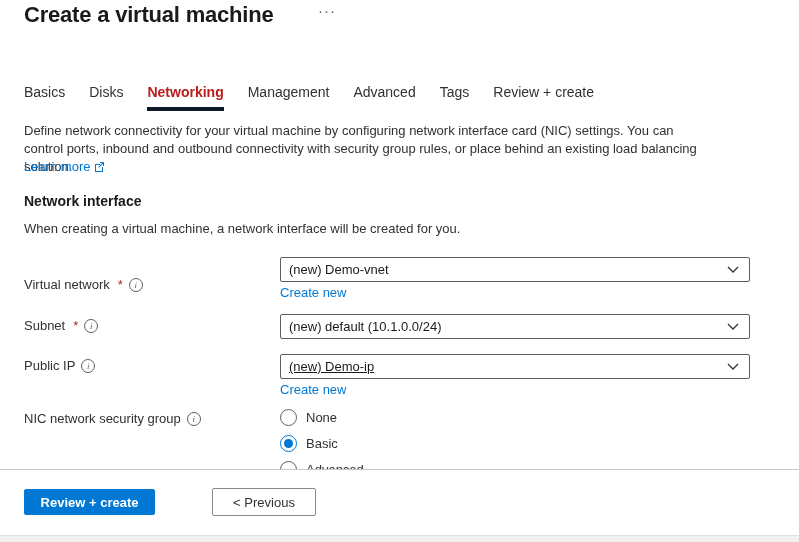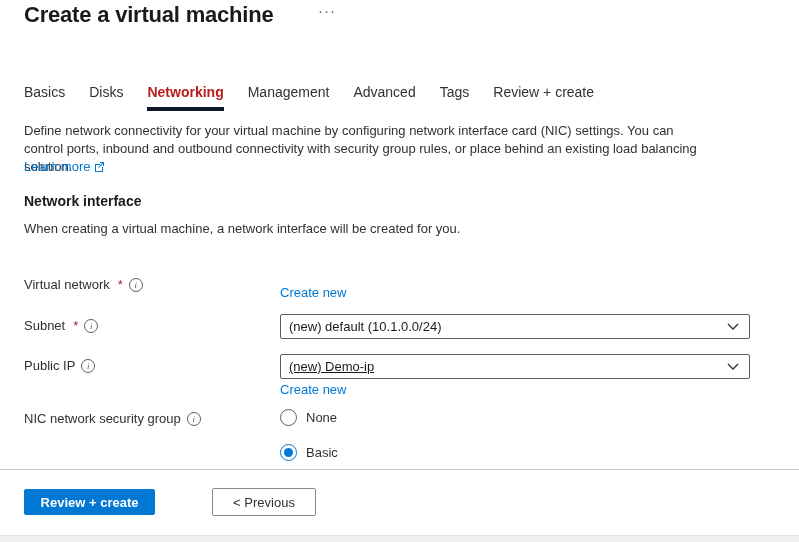--- a/index.html
+++ b/index.html
@@ -73,21 +73,21 @@
     display:flex; align-items:center; justify-content:space-between;
     padding:0 10px 0 8px; font-size:13px; cursor:pointer; color:#1b1a19;
   }
   .chevron { width:12px; height:8px; flex:0 0 auto; }
   .create-new {
     position:absolute; left:280px;
     font-size:13px; color:#0078d4; text-decoration:none; cursor:pointer;
   }
   .radio-group {
     position:absolute; top:407px; left:280px;
-    display:flex; flex-direction:column; gap:14px;
+    display:flex; flex-direction:column; gap:5px;
   }
   .radio-row {
     display:flex; align-items:center; gap:9px; height:21px; cursor:pointer;
     font-size:13px; color:#323130;
   }
   .radio-circle {
     width:17px; height:17px; border-radius:50%;
     border:1px solid #605e5c; background:#fff;
     display:flex; align-items:center; justify-content:center; flex:0 0 auto;
   }
@@ -153,20 +153,26 @@
     </svg>
   </a>
 
   <h2 class="section-heading">Network interface</h2>
   <p class="section-subtext">When creating a virtual machine, a network interface will be created for you.</p>
 
   <div class="field-label" style="top:277px;">
     <span>Virtual network</span>
       <span class="required-marker">*</span>
     <span class="info-icon">i</span>
+  </div>
+  <div class="select-box" style="top:257px;">
+    <span>(new) Demo-vnet</span>
+    <svg class="chevron" viewBox="0 0 12 8">
+        <path d="M1 1 L6 6 L11 1" fill="none" stroke="#323130" stroke-width="1.3"></path>
+      </svg>
   </div>
   <a class="create-new" style="top:285px;">Create new</a>
 
   <div class="field-label" style="top:318px;">
     <span>Subnet</span>
       <span class="required-marker">*</span>
     <span class="info-icon">i</span>
   </div>
   <div class="select-box" style="top:314px;">
     <span>(new) default (10.1.0.0/24)</span>

